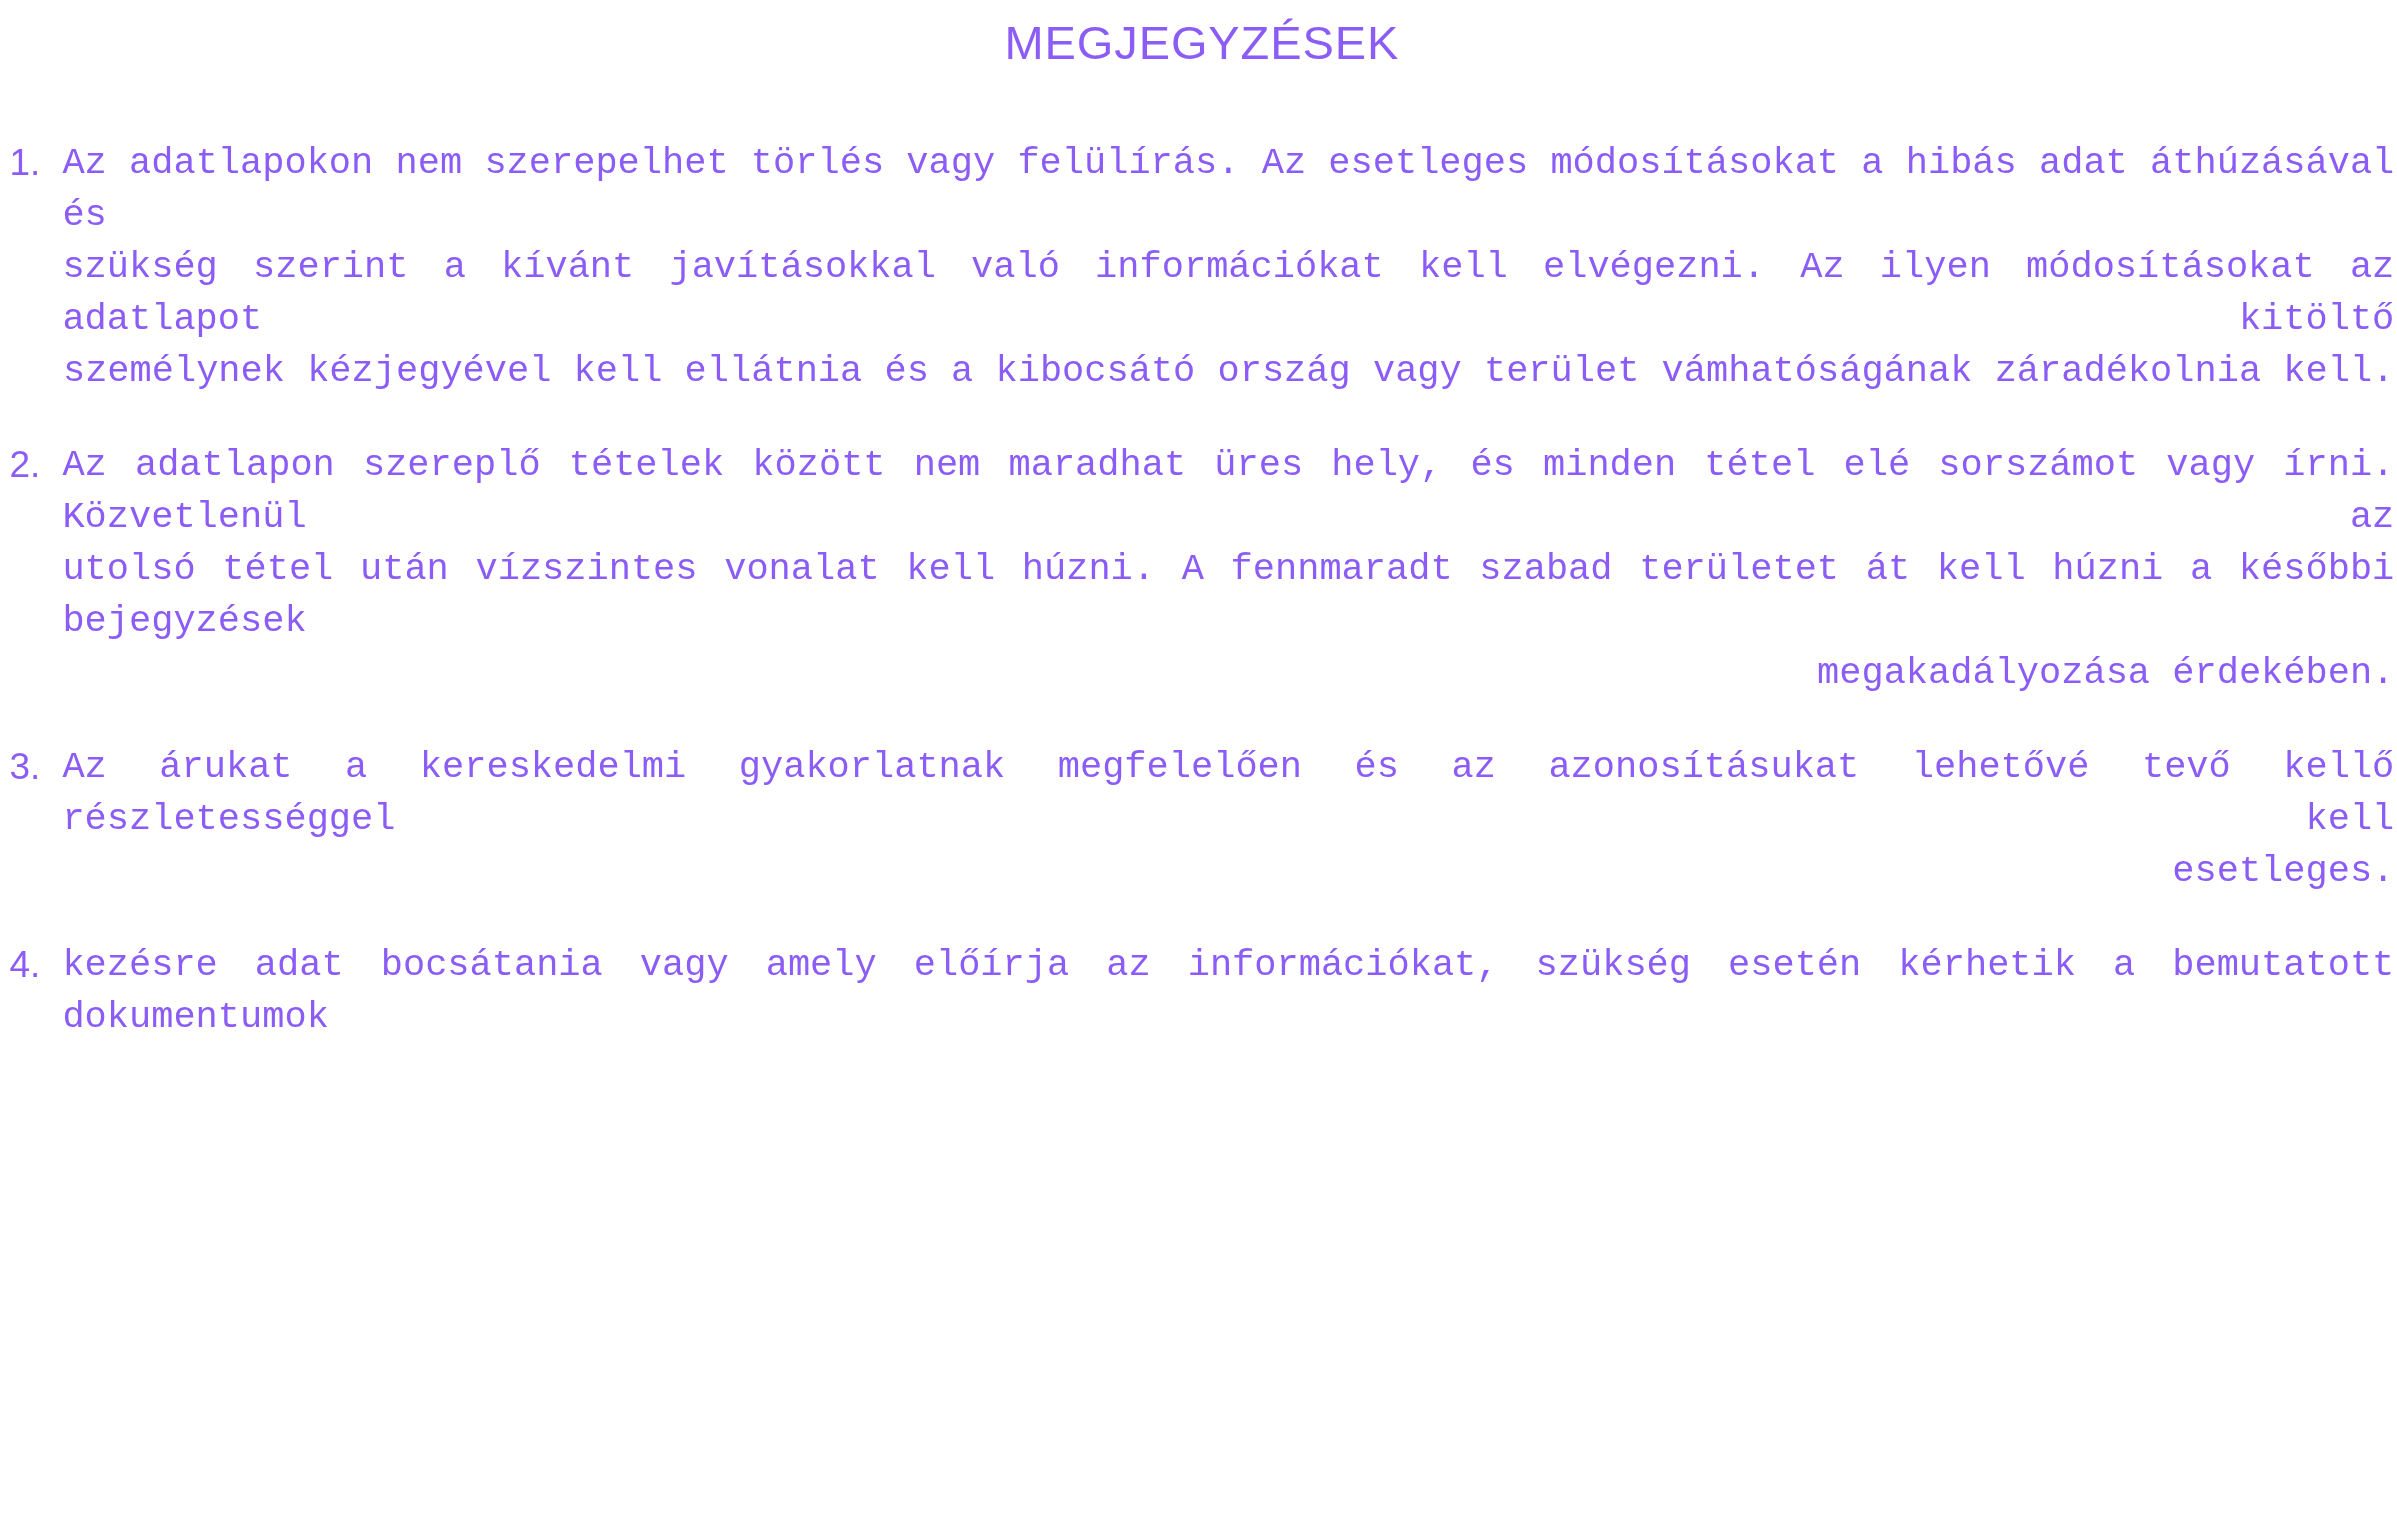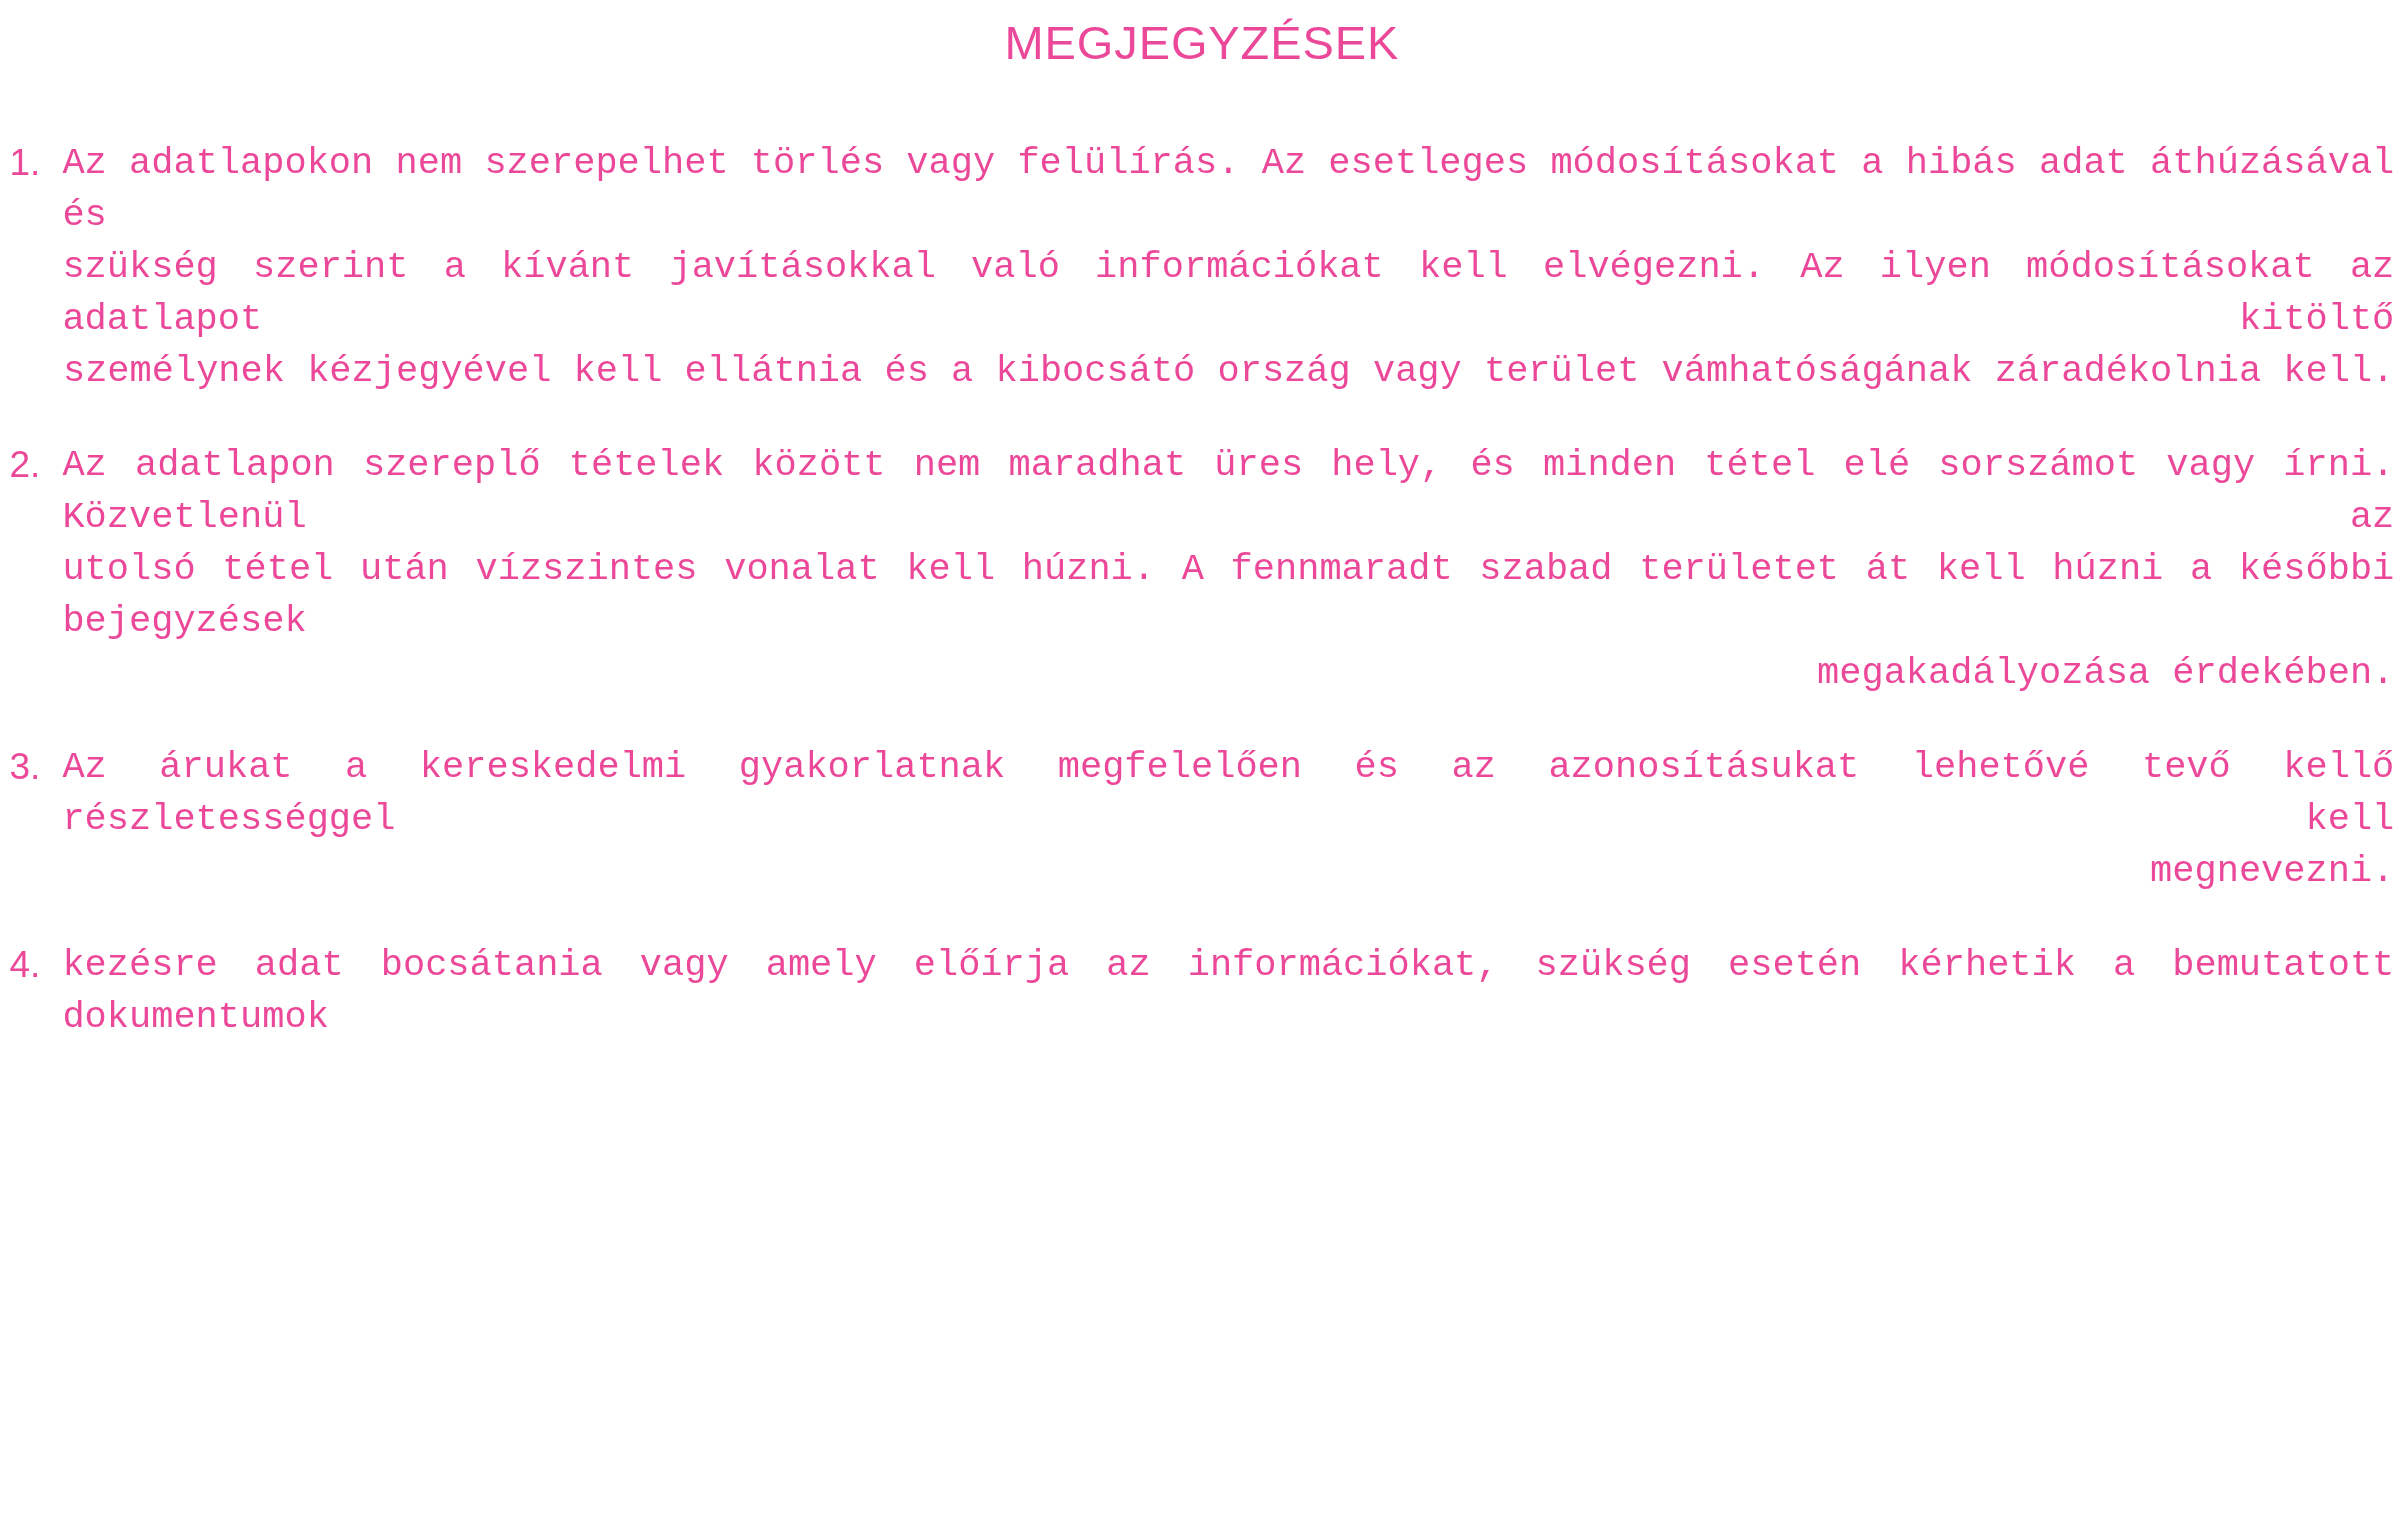--- a/index.html
+++ b/index.html
@@ -5,21 +5,21 @@
   html, body {
     margin: 0;
     padding: 0;
     background: #ffffff;
   }
   .page {
     position: relative;
     width: 2398px;
     height: 1522px;
     background: #ffffff;
-    color: #ec4899;
+    color: #8b5cf6;
     font-family: "Liberation Sans", "DejaVu Sans", sans-serif;
     overflow: hidden;
     box-sizing: border-box;
     padding: 9.4px 3.7px 0 9.4px;
   }
   .title {
     margin: 0;
     padding-top: 7.5px;
     font-size: 47px;
     line-height: 51px;
@@ -84,21 +84,21 @@
         <div class="line j">Az adatlapon szereplő tételek között nem maradhat üres hely, és minden tétel elé sorszámot vagy írni. Közvetlenül az</div>
         <div class="line j">utolsó tétel után vízszintes vonalat kell húzni. A fennmaradt szabad területet át kell húzni a későbbi bejegyzések</div>
         <div class="line l">megakadályozása érdekében.</div>
       </div>
     </li>
 
     <li class="note">
       <span class="num">3.</span>
       <div class="body">
         <div class="line j">Az árukat a kereskedelmi gyakorlatnak megfelelően és az azonosításukat lehetővé tevő kellő részletességgel kell</div>
-        <div class="line l">megnevezni.</div>
+        <div class="line l">esetleges.</div>
       </div>
     </li>
 
     <li class="note">
       <span class="num">4.</span>
       <div class="body">
         <div class="line j">kezésre adat bocsátania vagy amely előírja az információkat, szükség esetén kérhetik a bemutatott dokumentumok</div>
       </div>
     </li>
 

